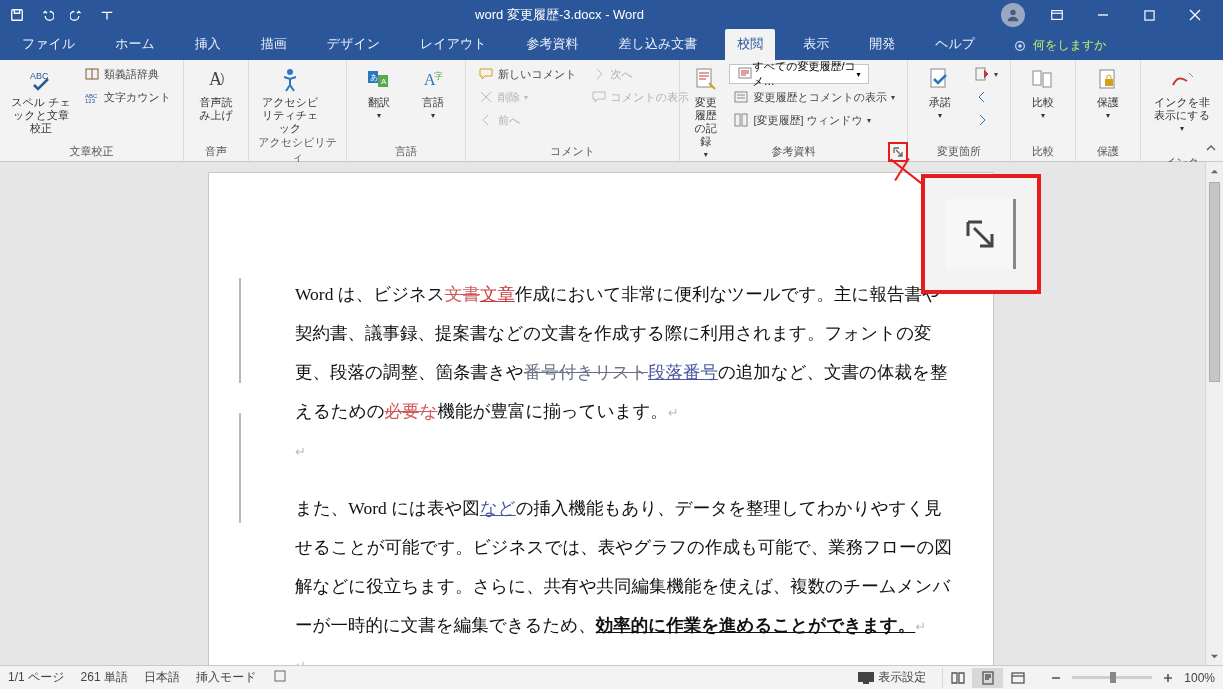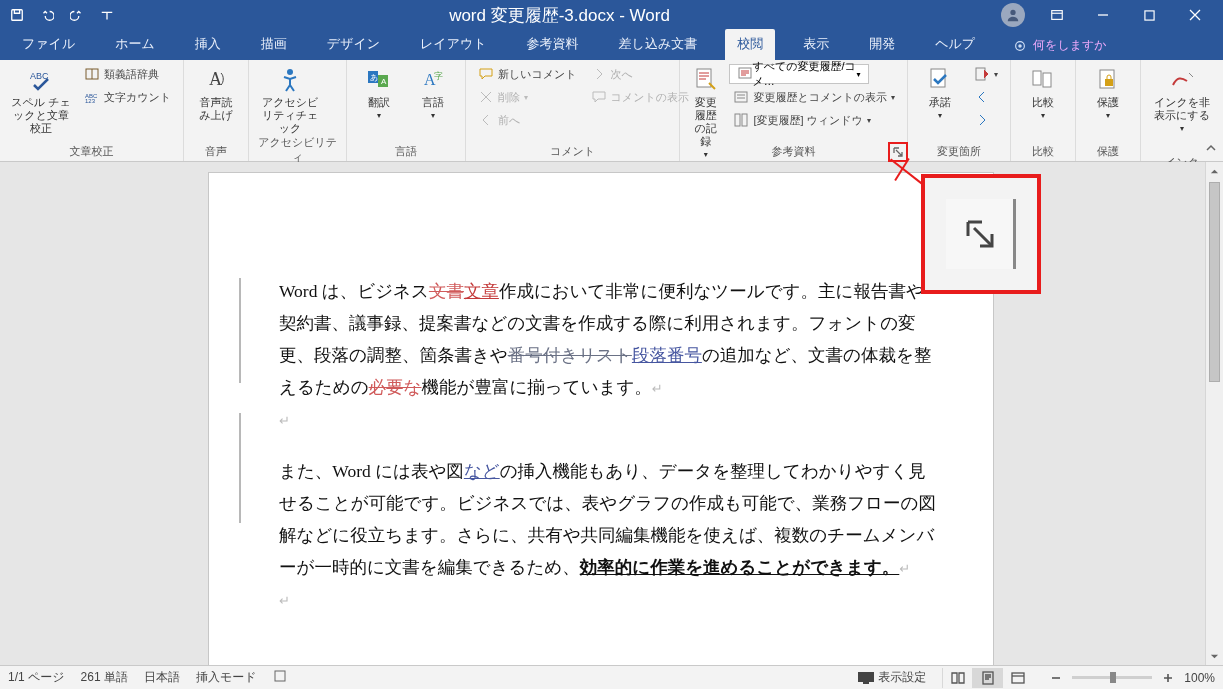--- a/index.html
+++ b/index.html
@@ -17,21 +17,21 @@
     background: #2b579a;
     height: 30px;
     display: flex;
     align-items: center;
     color: #fff;
     padding: 0 6px;
   }
   .qat { display: flex; align-items: center; gap: 8px; }
   .qat .btn { width: 22px; height: 22px; display:flex; align-items:center; justify-content:center; cursor:pointer; }
   .qat svg { width:14px; height:14px; stroke:#fff; fill:none; stroke-width:1.5; }
-  .title-center { flex:1; text-align:center; font-size:17px; }
+  .title-center { flex:1; text-align:center; font-size:13px; }
   .win-controls { display:flex; align-items:center; gap:2px; }
   .win-controls .wbtn { width:44px; height:28px; display:flex; align-items:center; justify-content:center; cursor:pointer;}
   .avatar { width:24px; height:24px; border-radius:50%; background:#9aa8bf; display:flex; align-items:center; justify-content:center; margin-right:8px;}
   .avatar svg { width:14px; height:14px; fill:#46597a;}
   
   .tabstrip {
     background:#2b579a;
     height:30px;
     display:flex;
     align-items:flex-end;
@@ -43,21 +43,21 @@
     padding:6px 12px 7px;
     font-size:13px;
     cursor:pointer;
     color:#eaf0fb;
   }
   .tab.active {
     background:#f3f3f3;
     color:#2b579a;
     border-radius:2px 2px 0 0;
   }
-  .tell-me { display:flex; align-items:center; gap:6px; color:#f0abfc; padding:6px 10px;}
+  .tell-me { display:flex; align-items:center; gap:6px; color:#bef264; padding:6px 10px;}
   .tell-me svg{width:14px;height:14px;fill:#cdddf5;}
   
   .ribbon {
     background:#f3f3f3;
     border-bottom:1px solid #c9c9c9;
     height:102px;
     display:flex;
     align-items:stretch;
     position:relative;
   }
@@ -105,23 +105,23 @@
   .doc-area{
     position:absolute; top:162px; left:0; right:0; bottom:24px;
     background:#e6e6e6;
     overflow:hidden;
   }
   .page{
     position:absolute; left:208px; top:10px; width:786px; height:560px;
     background:#fff; border:1px solid #c7c7c7;
   }
   .doc-content{
-    position:absolute; left:70px; top:102px; width:660px;
+    position:absolute; left:86px; top:102px; width:660px;
     font-family:"Yu Mincho","MS Mincho",serif;
-    font-size:17.5px; line-height:32px; color:#111;
+    font-size:17.5px; line-height:39px; color:#111;
   }
   .para{ position:relative; }
   .change-bar{
     position:absolute; width:1.5px; background:#b8b8b8;
     left:30px;
   }
   .ret{ color:#bbb; font-size:13px;}
   .strike-red{ color:#d05a5a; text-decoration:line-through;}
   .ins-red{ color:#c43a3a; text-decoration:underline;}
   .strike-blue{ color:#6a7185; text-decoration:line-through;}

